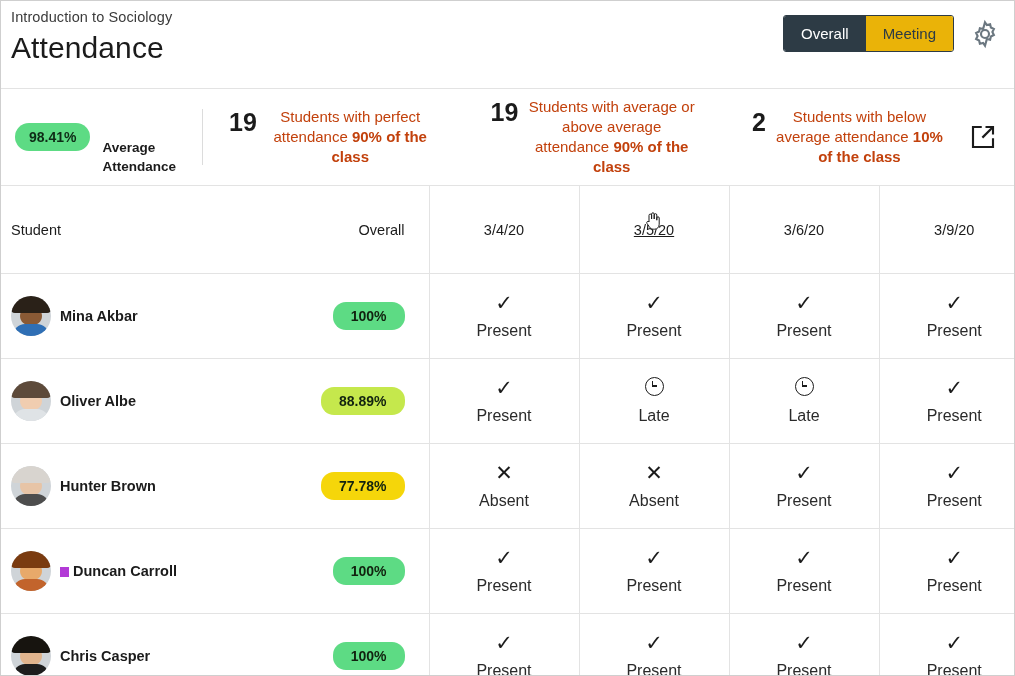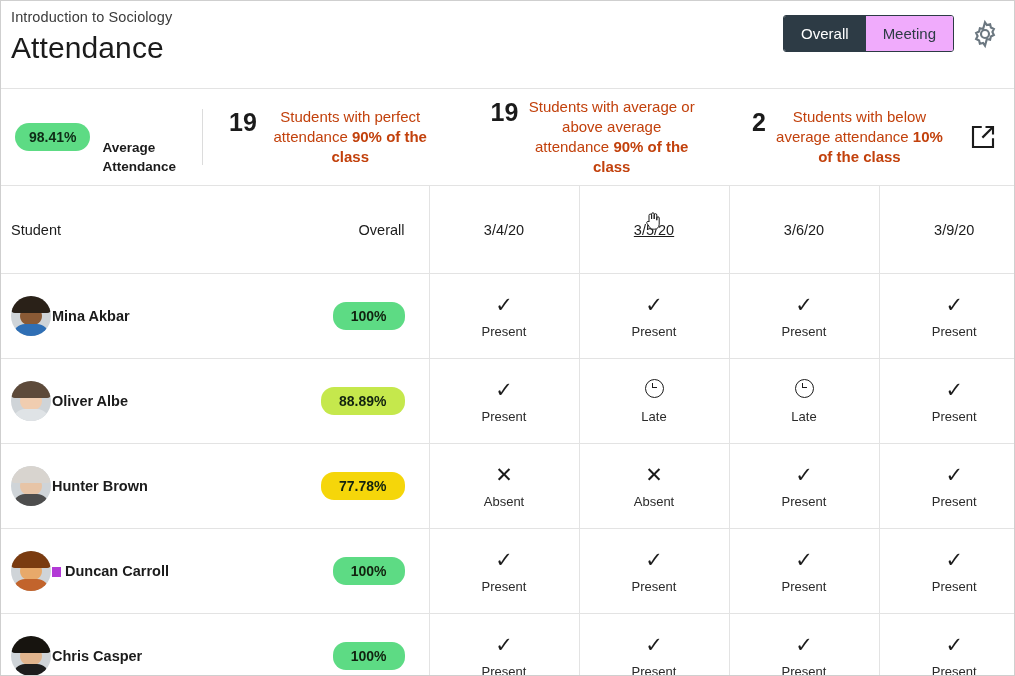--- a/index.html
+++ b/index.html
@@ -57,21 +57,21 @@
     border: 1px solid #2d3b45;
     border-radius: 3px;
     overflow: hidden;
     height: 35px;
   }
   .seg-btn {
     display: flex;
     align-items: center;
     padding: 0 17px;
     font-size: 15px;
-    background: #f0abfc;
+    background: #eab308;
     color: #2d3b45;
     cursor: pointer;
     user-select: none;
   }
   .seg-btn.active {
     background: #2d3b45;
     color: #fff;
   }
   .gear {
     width: 30px;
@@ -196,21 +196,21 @@
     height: 82px;
     border-bottom: 1px solid #e3e3e3;
     vertical-align: middle;
   }
   td.student-c {
     padding-left: 10px;
   }
   .student-cell {
     display: flex;
     align-items: center;
-    gap: 1px;
+    gap: 9px;
   }
   .avatar {
     width: 40px;
     height: 40px;
     border-radius: 50%;
     flex: 0 0 40px;
     position: relative;
     overflow: hidden;
     background: #cfd4d8;
   }
@@ -265,21 +265,21 @@
     text-align: center;
   }
   .mark {
     font-size: 21px;
     line-height: 1;
     color: #1b1b1b;
     display: block;
     height: 23px;
   }
   .mark-label {
-    font-size: 13px;
+    font-size: 16px;
     color: #2a2a2a;
     margin-top: 7px;
     display: block;
   }
   .clock {
     display: inline-block;
     width: 17px;
     height: 17px;
     border: 1.7px solid #1b1b1b;
     border-radius: 50%;

